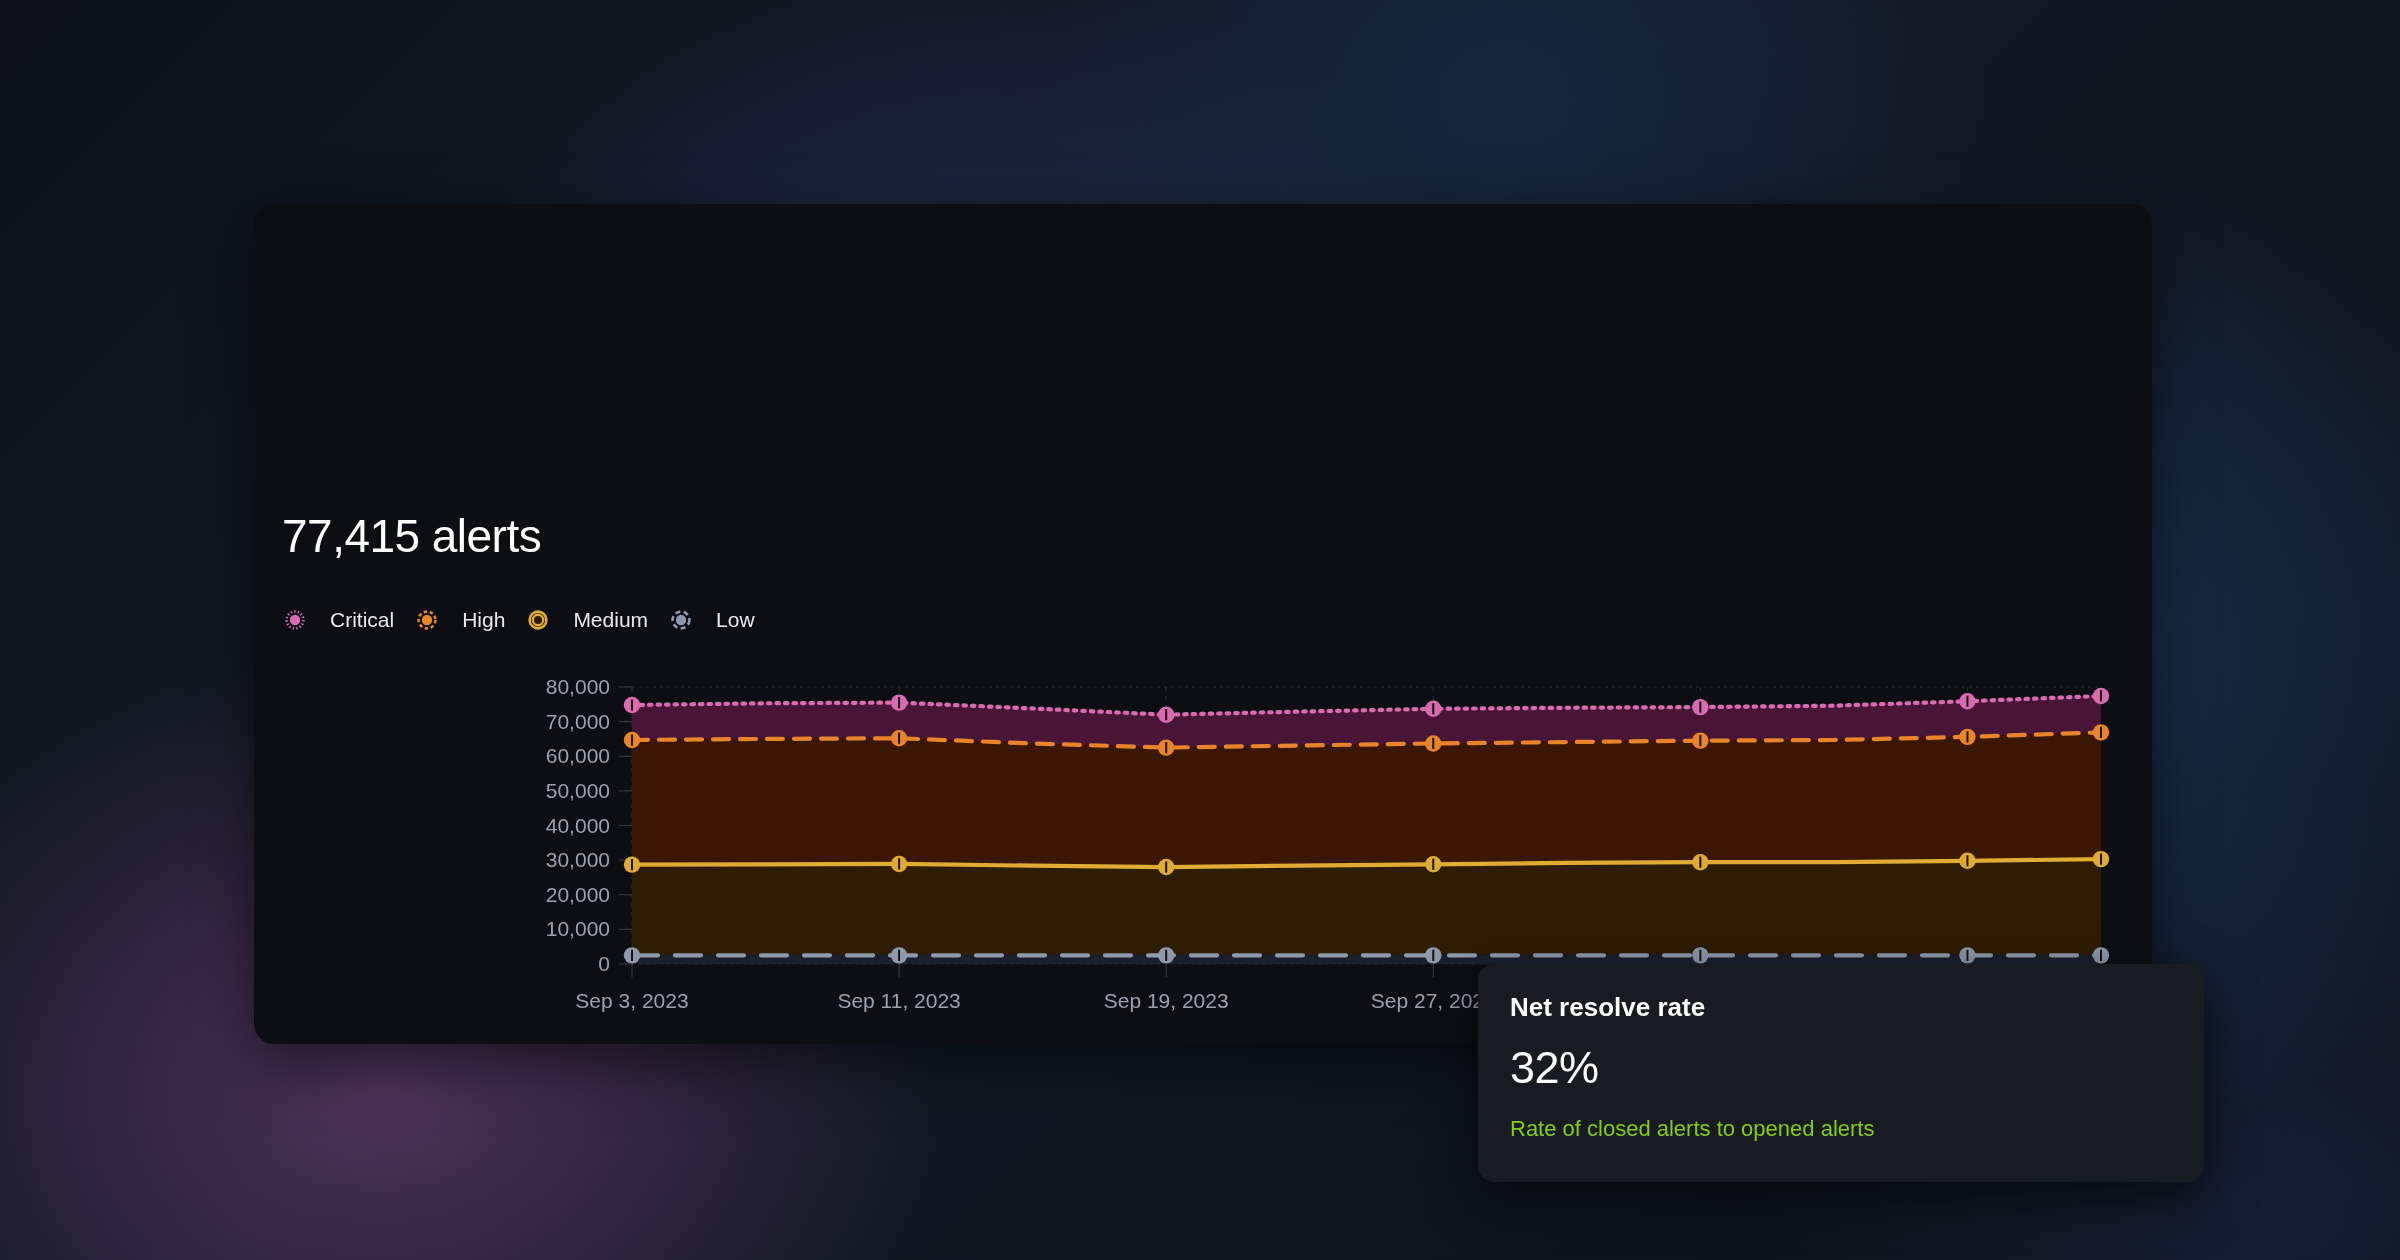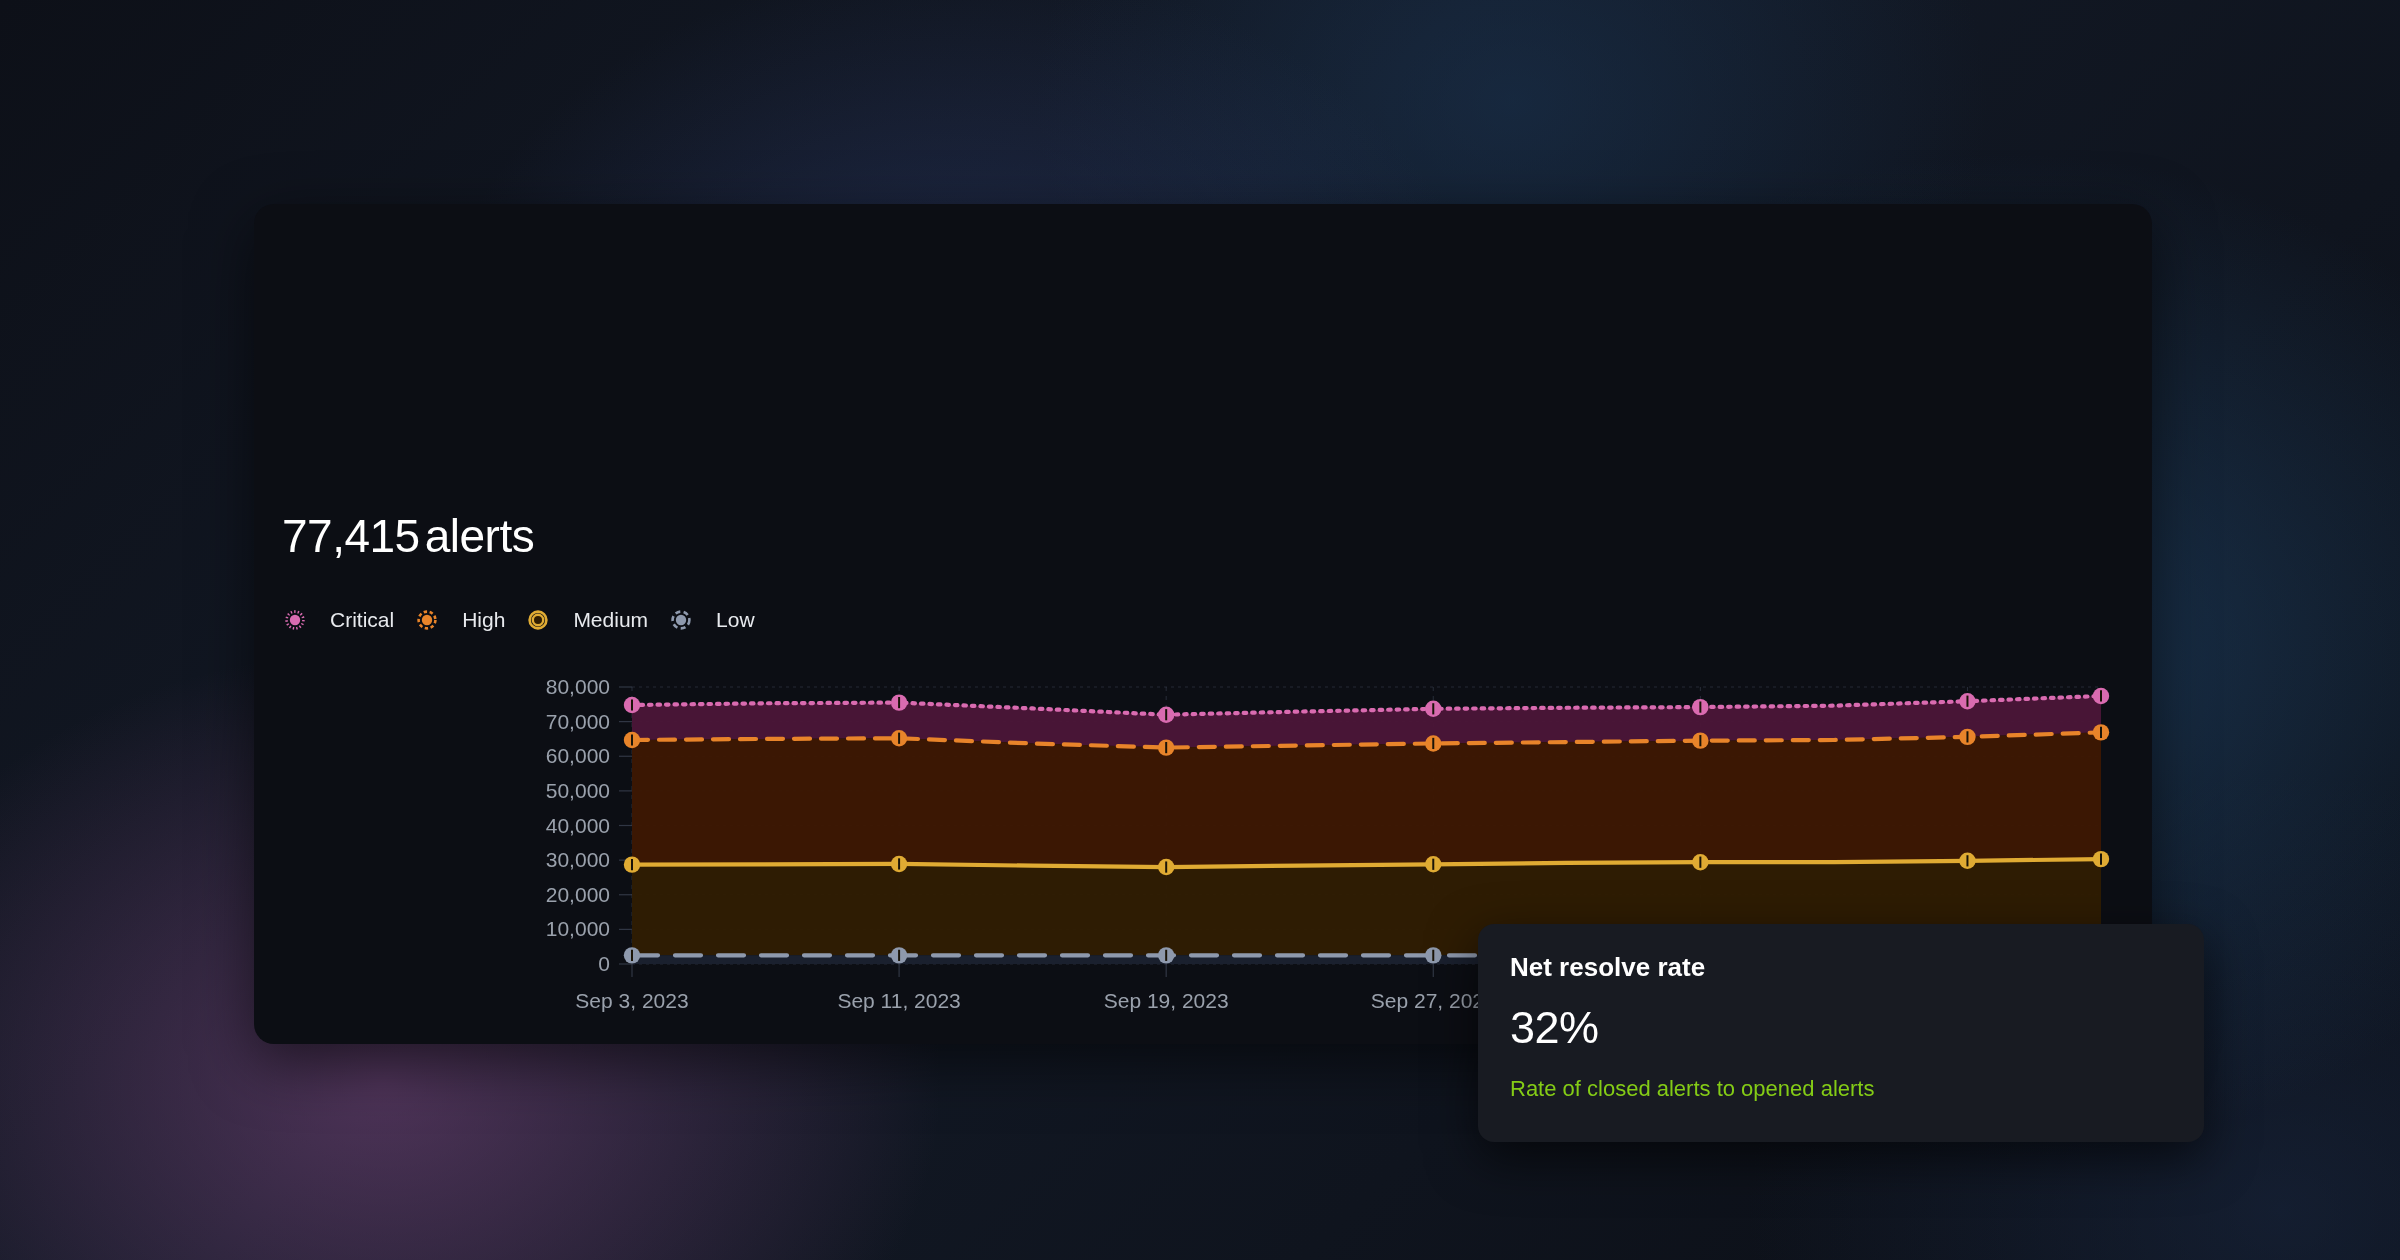--- a/index.html
+++ b/index.html
@@ -44,35 +44,35 @@
     cursor:pointer; white-space:nowrap;
   }
   .tab.active { background:#0f1117; border:1.5px solid #50555f; }
   .tab .ticon { display:flex; width:27px; height:27px; }
   .tab .ticon svg { width:27px; height:27px; }
   
   #headline {
     position:absolute; left:28px; top:305px;
     font-size:46px; color:#fff; letter-spacing:-0.5px; white-space:nowrap;
   }
-  #headline .unit { margin-left:5px; }
+  #headline .unit { margin-left:12px; }
   
   #legend {
     position:absolute; left:30px; top:404px;
     display:flex; align-items:center; gap:22px;
   }
   .lg { display:flex; align-items:center; gap:24px; }
   .lg-sw { width:22px; height:22px; }
   .lg-label { font-size:21px; color:#e8eaee; white-space:nowrap; }
   
   #chart { position:absolute; left:0; top:455px; width:1898px; height:385px; }
   #chart svg { display:block; }
   
   #overlay {
-    position:absolute; left:1478px; top:924px; width:726px; height:218px;
+    position:absolute; left:1478px; top:964px; width:726px; height:218px;
     background:#181b22;
     border-radius:16px;
     box-shadow:0 16px 50px rgba(0,0,0,0.62);
     padding:28px 32px;
   }
   #ov-title { font-size:26px; font-weight:bold; color:#fff; }
   #ov-value { font-size:45px; color:#fff; margin-top:19px; letter-spacing:-0.5px; }
   #ov-sub { font-size:22px; color:#84cc16; margin-top:22px; }
 </style>
 </head>

